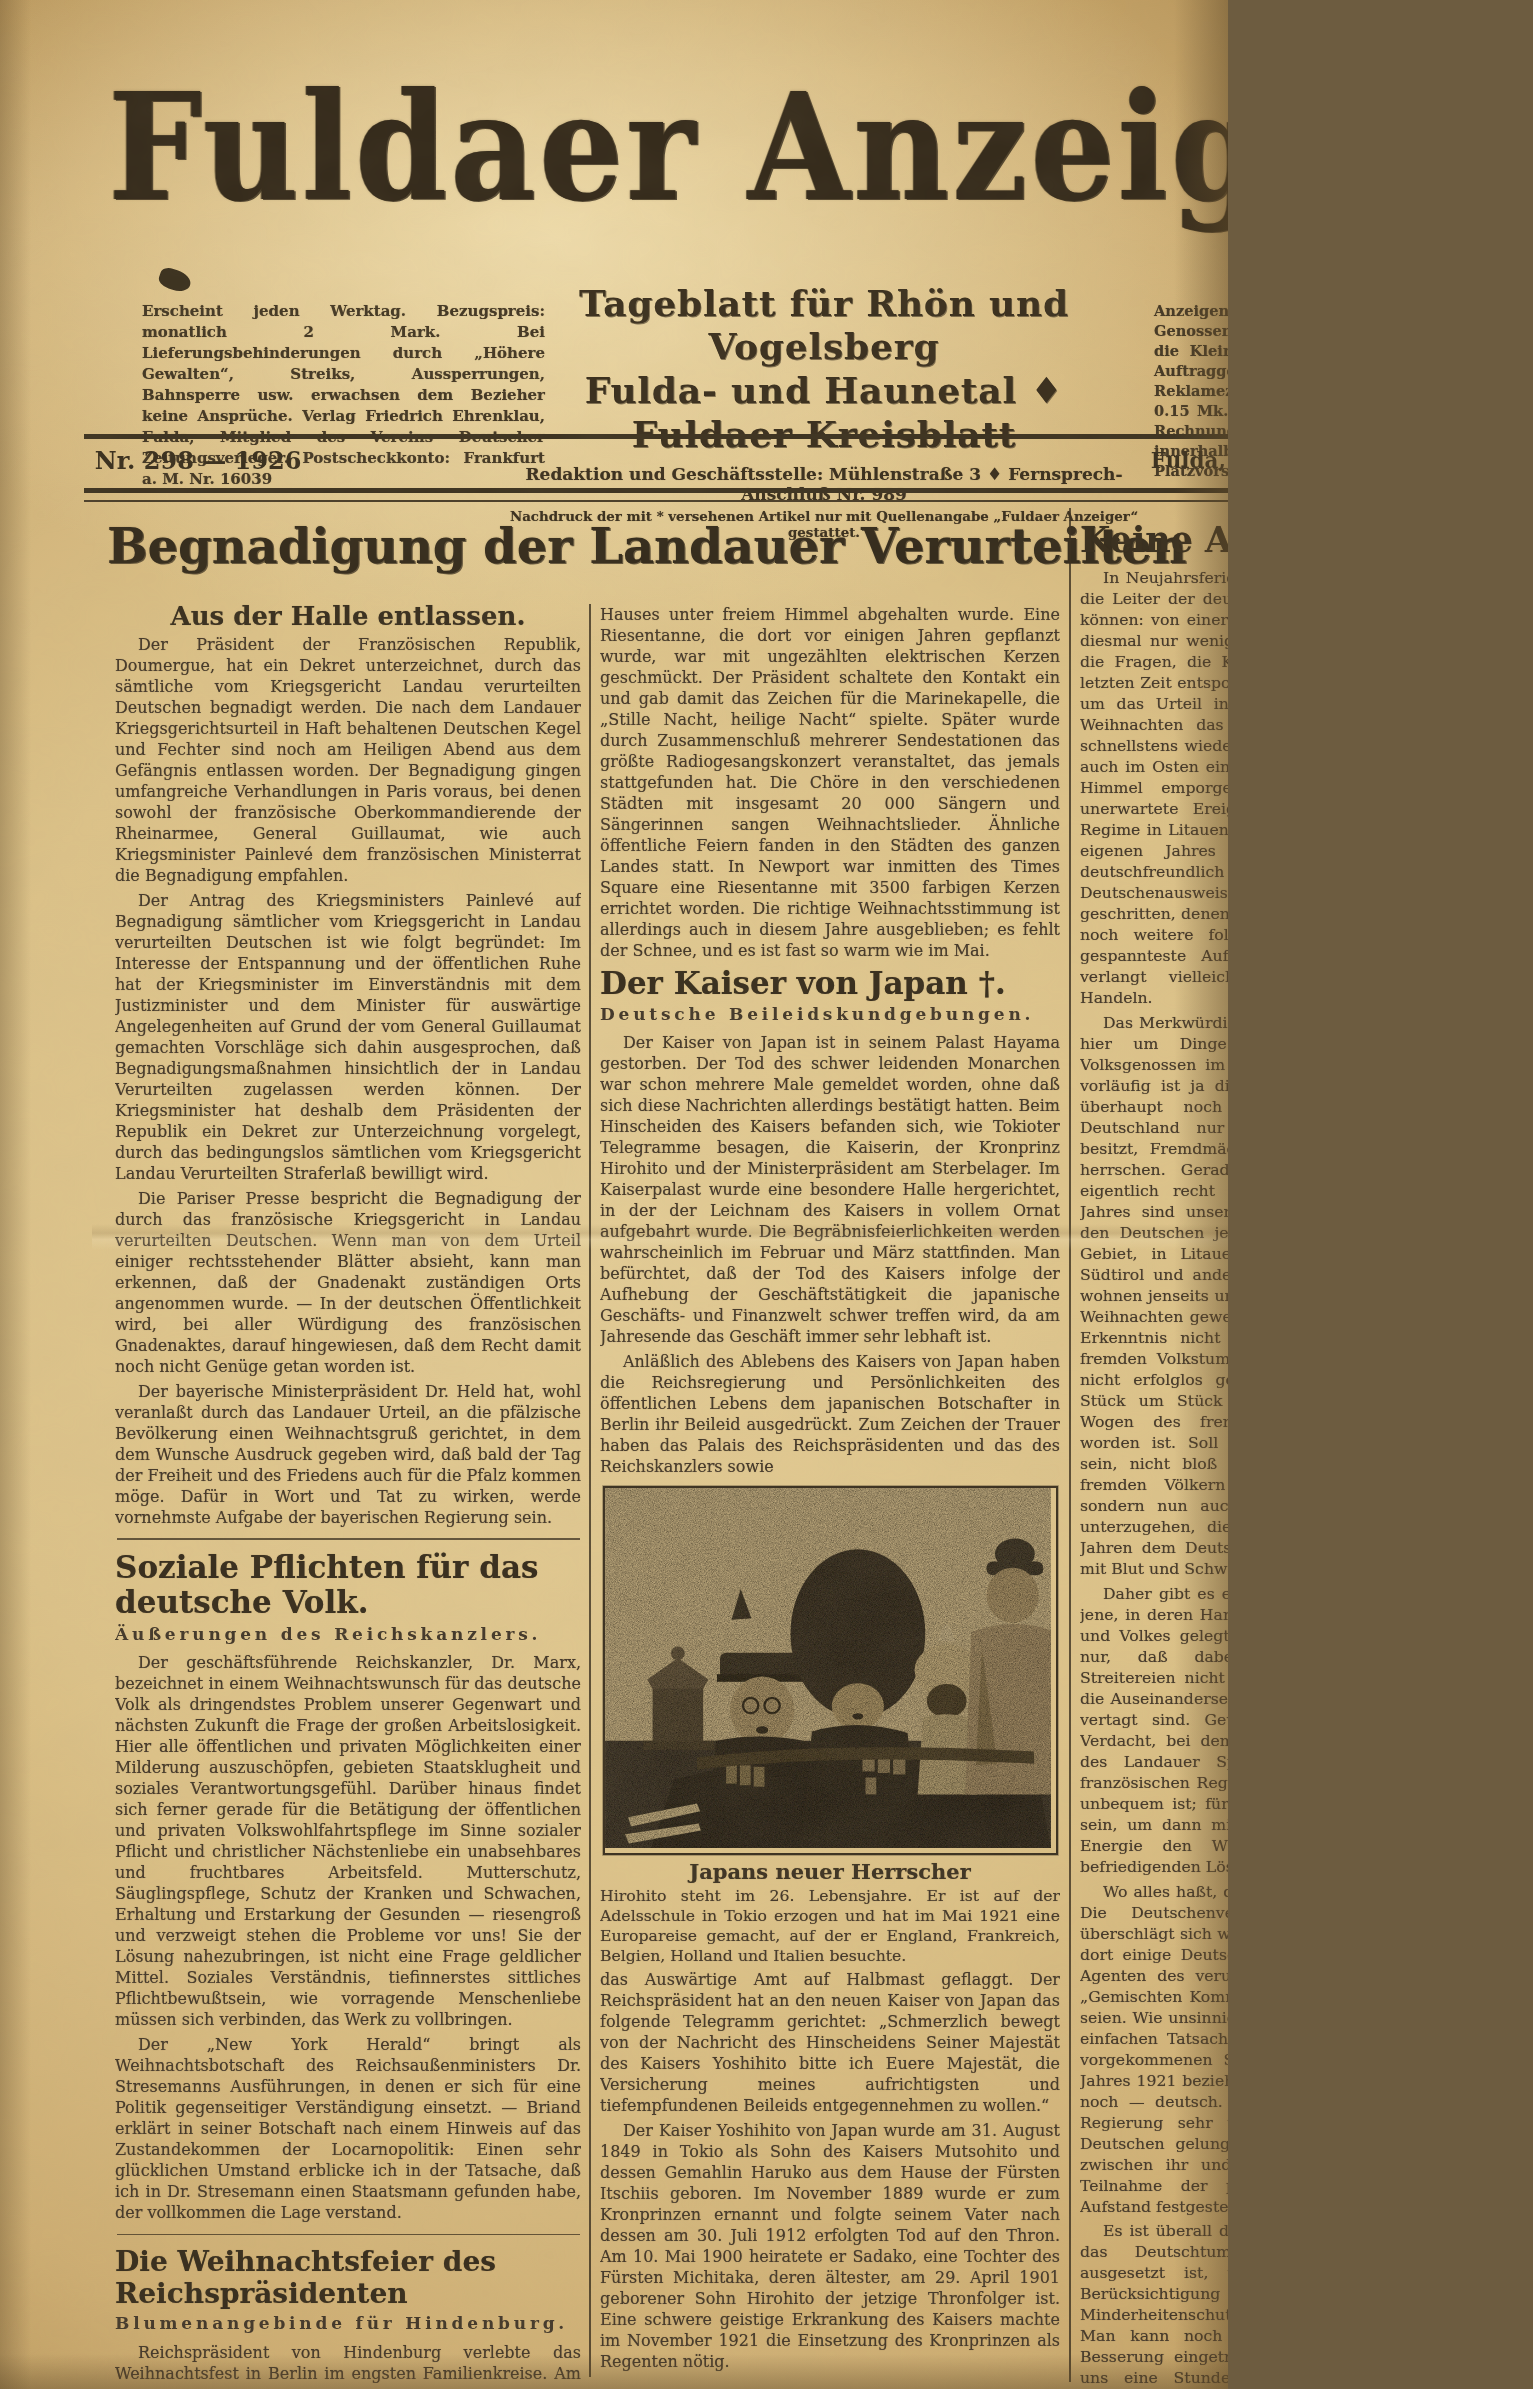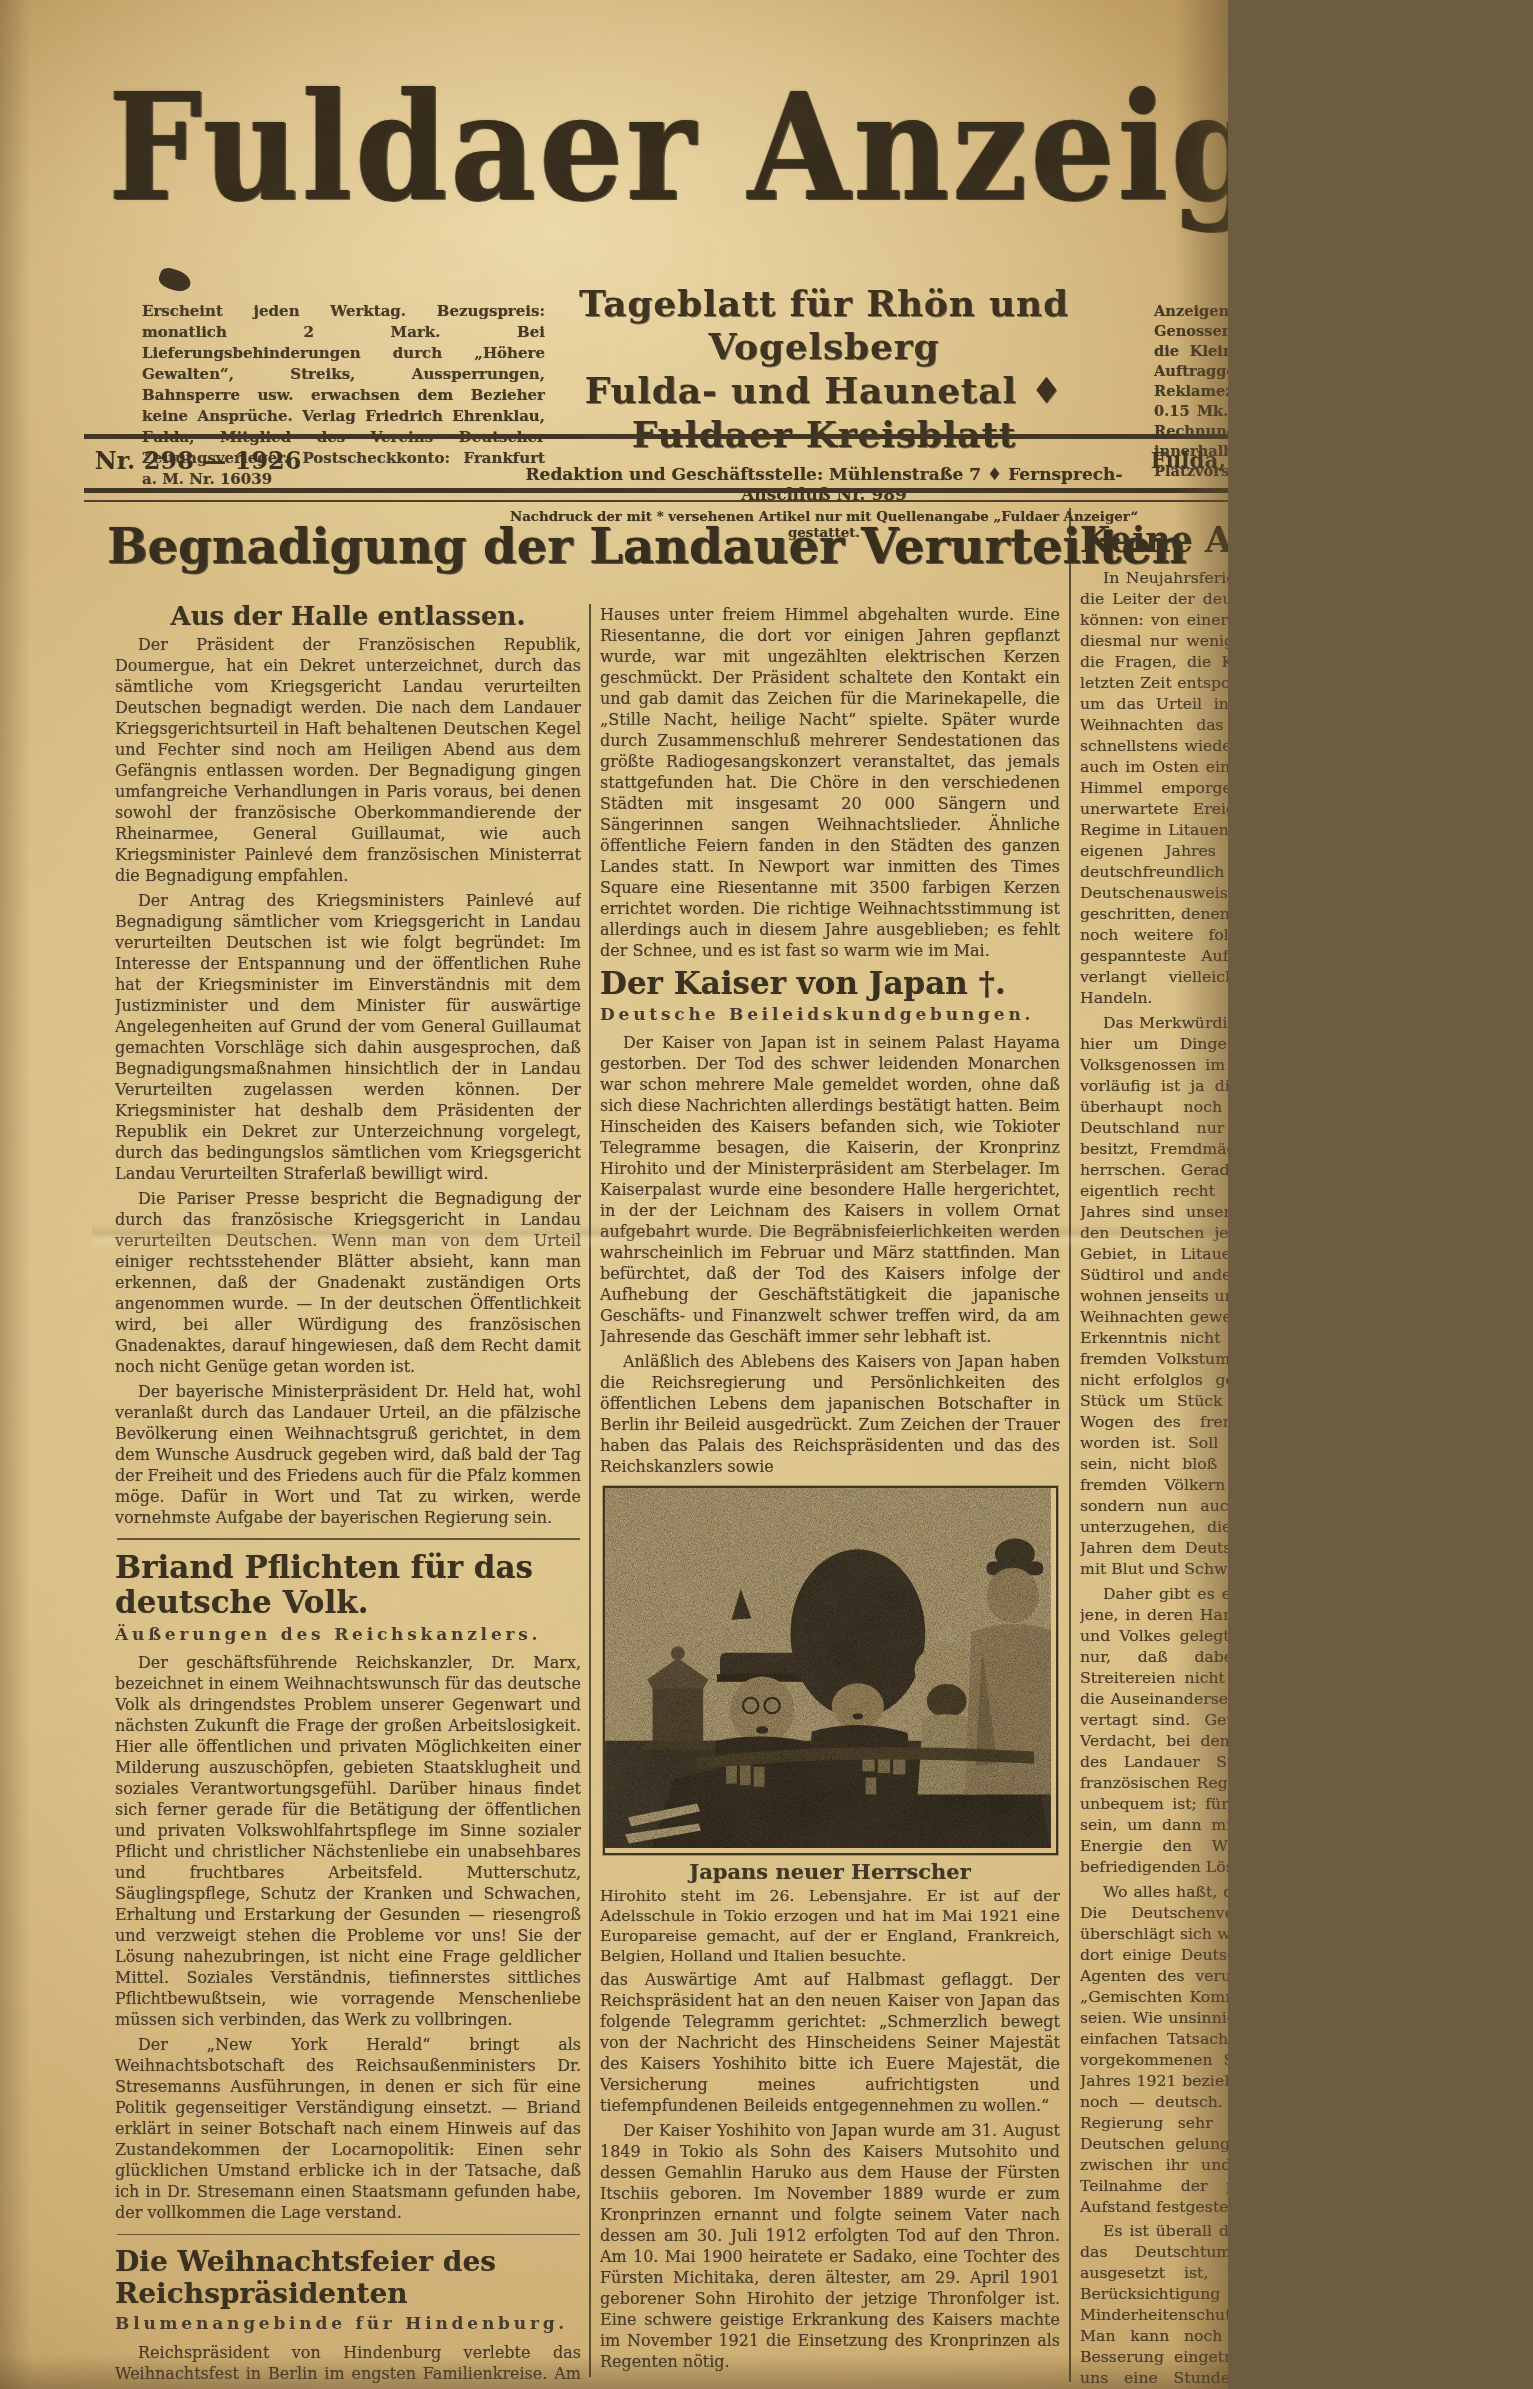--- a/index.html
+++ b/index.html
@@ -69,21 +69,21 @@
 
 <div class="sheet">
 
   <div class="masthead-title">Fuldaer Anzeiger</div>
   <div class="blob1"></div>
   <div class="blob2"></div>
   <div class="mh-left ink">Erscheint jeden Werktag. Bezugspreis: monatlich 2 Mark. Bei Lieferungsbehinderungen durch „Höhere Gewalten“, Streiks, Aussperrungen, Bahnsperre usw. erwachsen dem Bezieher keine Ansprüche. Verlag Friedrich Ehrenklau, Fulda, Mitglied des Vereins Deutscher Zeitungsverleger. Postscheckkonto: Frankfurt a. M. Nr. 16039</div>
   <div class="mh-center">
     <div class="tagline1">Tageblatt für Rhön und Vogelsberg</div>
     <div class="tagline2">Fulda- und Haunetal ♦ Fuldaer Kreisblatt</div>
-    <div class="contact ink">Redaktion und Geschäftsstelle: Mühlenstraße 7 ♦ Fernsprech-Anschluß Nr. 989</div>
+    <div class="contact ink">Redaktion und Geschäftsstelle: Mühlenstraße 3 ♦ Fernsprech-Anschluß Nr. 989</div>
     <div class="reprint ink">Nachdruck der mit * versehenen Artikel nur mit Quellenangabe „Fuldaer Anzeiger“ gestattet.</div>
   </div>
   <div class="mh-right ink">Anzeigenpreis: Für Behörden, Genossenschaften, Banken usw. beträgt die Kleinzeile 0.30 Mk., für auswärtige Auftraggeber 0.25 Mk., für die Reklamezeile 0.90 Mk. u. alle anderen 0.15 Mk., Reklamezeile 0.60 Mark ♦ Bei Rechnungsstellung hat Zahlung innerhalb 8 Tagen zu erfolgen ♦ Tag- und Platzvorschriften unverbindlich.</div>
 
   <div class="rule-a"></div>
   <div class="dateline">
     <div class="issue-no">Nr. 298 — 1926</div>
     <div class="date-center">Fulda, Montag, 27. Dezember</div>
     <div class="volume">3. Jahrgang</div>
   </div>
@@ -95,21 +95,21 @@
   <div class="vrule1"></div>
   <div class="vrule2"></div>
 
   <div class="col col1">
     <div class="subhead ink">Aus der Halle entlassen.</div>
     <p class="ink">Der Präsident der Französischen Republik, Doumergue, hat ein Dekret unterzeichnet, durch das sämtliche vom Kriegsgericht Landau verurteilten Deutschen begnadigt werden. Die nach dem Landauer Kriegsgerichtsurteil in Haft behaltenen Deutschen Kegel und Fechter sind noch am Heiligen Abend aus dem Gefängnis entlassen worden. Der Begnadigung gingen umfangreiche Verhandlungen in Paris voraus, bei denen sowohl der französische Oberkommandierende der Rheinarmee, General Guillaumat, wie auch Kriegsminister Painlevé dem französischen Ministerrat die Begnadigung empfahlen.</p>
     <p class="ink">Der Antrag des Kriegsministers Painlevé auf Begnadigung sämtlicher vom Kriegsgericht in Landau verurteilten Deutschen ist wie folgt begründet: Im Interesse der Entspannung und der öffentlichen Ruhe hat der Kriegsminister im Einverständnis mit dem Justizminister und dem Minister für auswärtige Angelegenheiten auf Grund der vom General Guillaumat gemachten Vorschläge sich dahin ausgesprochen, daß Begnadigungsmaßnahmen hinsichtlich der in Landau Verurteilten zugelassen werden können. Der Kriegsminister hat deshalb dem Präsidenten der Republik ein Dekret zur Unterzeichnung vorgelegt, durch das bedingungslos sämtlichen vom Kriegsgericht Landau Verurteilten Straferlaß bewilligt wird.</p>
     <p class="ink">Die Pariser Presse bespricht die Begnadigung der durch das französische Kriegsgericht in Landau verurteilten Deutschen. Wenn man von dem Urteil einiger rechtsstehender Blätter absieht, kann man erkennen, daß der Gnadenakt zuständigen Orts angenommen wurde. — In der deutschen Öffentlichkeit wird, bei aller Würdigung des französischen Gnadenaktes, darauf hingewiesen, daß dem Recht damit noch nicht Genüge getan worden ist.</p>
     <p class="ink">Der bayerische Ministerpräsident Dr. Held hat, wohl veranlaßt durch das Landauer Urteil, an die pfälzische Bevölkerung einen Weihnachtsgruß gerichtet, in dem dem Wunsche Ausdruck gegeben wird, daß bald der Tag der Freiheit und des Friedens auch für die Pfalz kommen möge. Dafür in Wort und Tat zu wirken, werde vornehmste Aufgabe der bayerischen Regierung sein.</p>
     <div class="divider"></div>
-    <div class="head2 wrapok ink">Briand Pflichten für das deutsche Volk.</div>
+    <div class="head2 wrapok ink">Soziale Pflichten für das deutsche Volk.</div>
     <div class="spacedsub">Äußerungen des Reichskanzlers.</div>
     <p class="ink">Der geschäftsführende Reichskanzler, Dr. Marx, bezeichnet in einem Weihnachtswunsch für das deutsche Volk als dringendstes Problem unserer Gegenwart und nächsten Zukunft die Frage der großen Arbeitslosigkeit. Hier alle öffentlichen und privaten Möglichkeiten einer Milderung auszuschöpfen, gebieten Staatsklugheit und soziales Verantwortungsgefühl. Darüber hinaus findet sich ferner gerade für die Betätigung der öffentlichen und privaten Volkswohlfahrtspflege im Sinne sozialer Pflicht und christlicher Nächstenliebe ein unabsehbares und fruchtbares Arbeitsfeld. Mutterschutz, Säuglingspflege, Schutz der Kranken und Schwachen, Erhaltung und Erstarkung der Gesunden — riesengroß und verzweigt stehen die Probleme vor uns! Sie der Lösung nahezubringen, ist nicht eine Frage geldlicher Mittel. Soziales Verständnis, tiefinnerstes sittliches Pflichtbewußtsein, wie vorragende Menschenliebe müssen sich verbinden, das Werk zu vollbringen.</p>
     <p class="ink">Der „New York Herald“ bringt als Weihnachtsbotschaft des Reichsaußenministers Dr. Stresemanns Ausführungen, in denen er sich für eine Politik gegenseitiger Verständigung einsetzt. — Briand erklärt in seiner Botschaft nach einem Hinweis auf das Zustandekommen der Locarnopolitik: Einen sehr glücklichen Umstand erblicke ich in der Tatsache, daß ich in Dr. Stresemann einen Staatsmann gefunden habe, der vollkommen die Lage verstand.</p>
     <div class="divider"></div>
     <div class="head2 wrapok ink" style="font-size:28px;line-height:32px;">Die Weihnachtsfeier des Reichspräsidenten</div>
     <div class="spacedsub">Blumenangebinde für Hindenburg.</div>
     <p class="ink">Reichspräsident von Hindenburg verlebte das Weihnachtsfest in Berlin im engsten Familienkreise. Am Heiligen Abend vereinten sich um den brennenden Lichterbaum der Präsident mit seinem Sohne und dessen Gemahlin und den beiden Enkelkindern, der fünfjährigen Gertrud und der um zwei Jahre jüngeren Helga. Gemeinsamer Gesang von Weihnachtsliedern leitete die Feier ein. Die Hindenburg entgegengebrachte Verehrung äußerte sich in mannigfach abgegebenen Blumenangebinden. Ein Newyorker Blatt weiß sogar zu melden, daß von den Festtagen im Palais des deutschen Reichspräsidenten als Weihnachtsgaben für Hindenburg Hühner, Enten, Gänse, Truthähne, Schinken und Würste in großen Mengen aus dem ganzen Reiche eintrafen.</p>
 
   </div>
 

